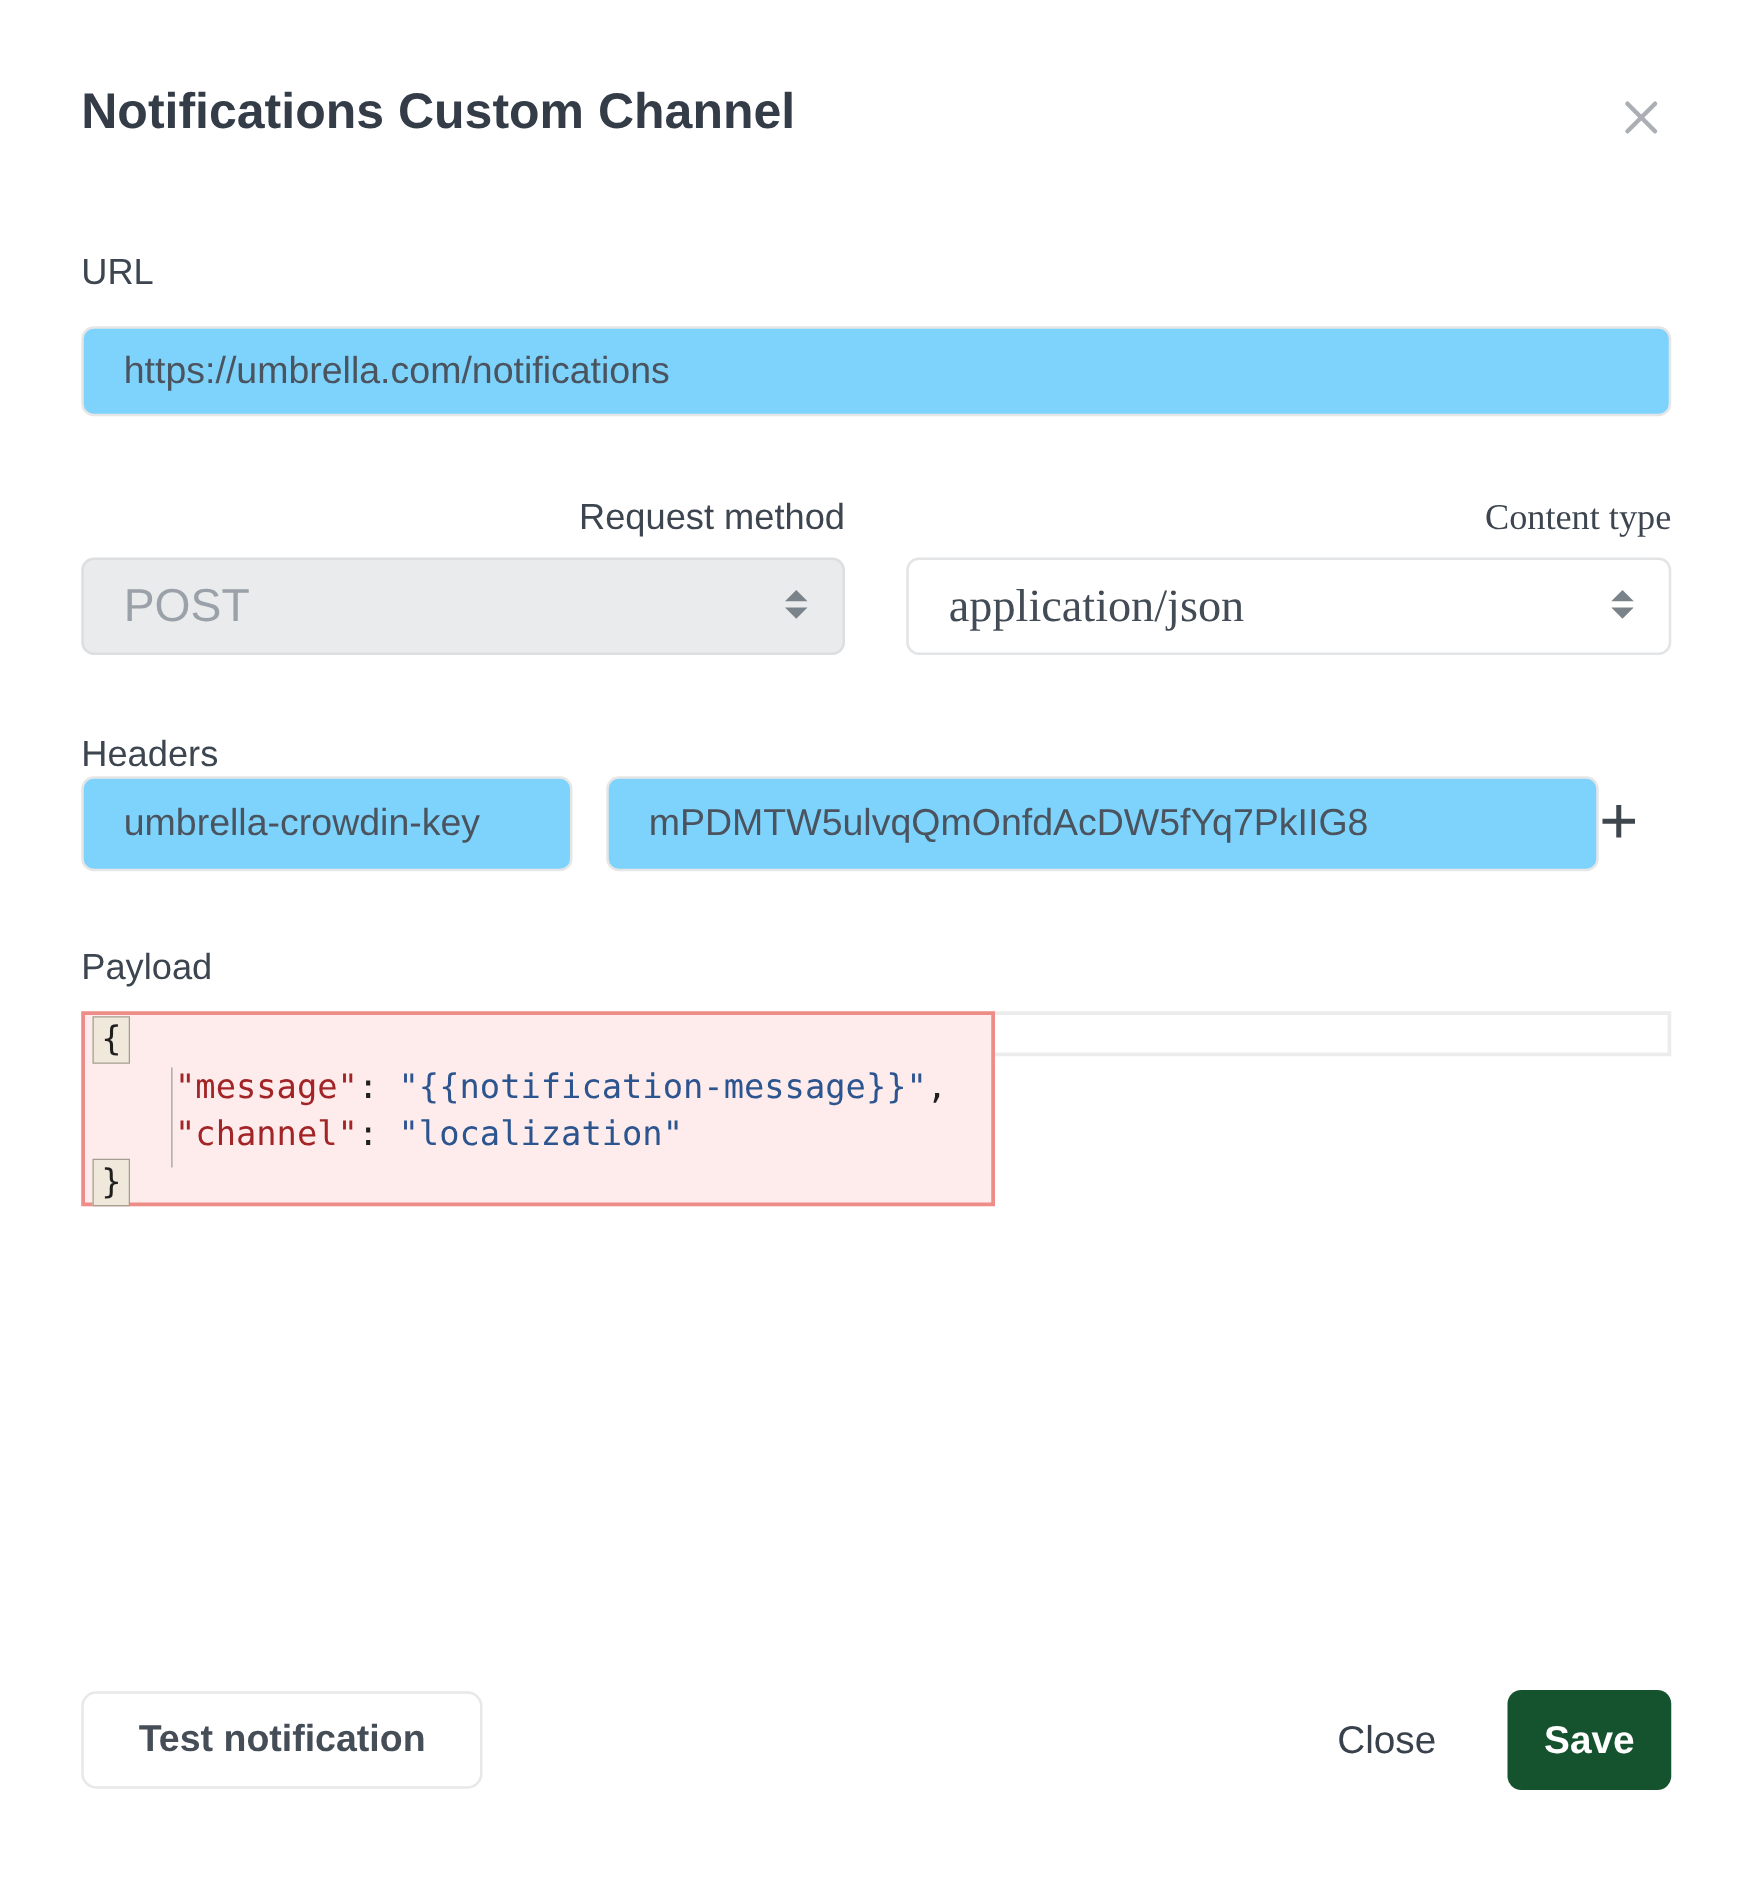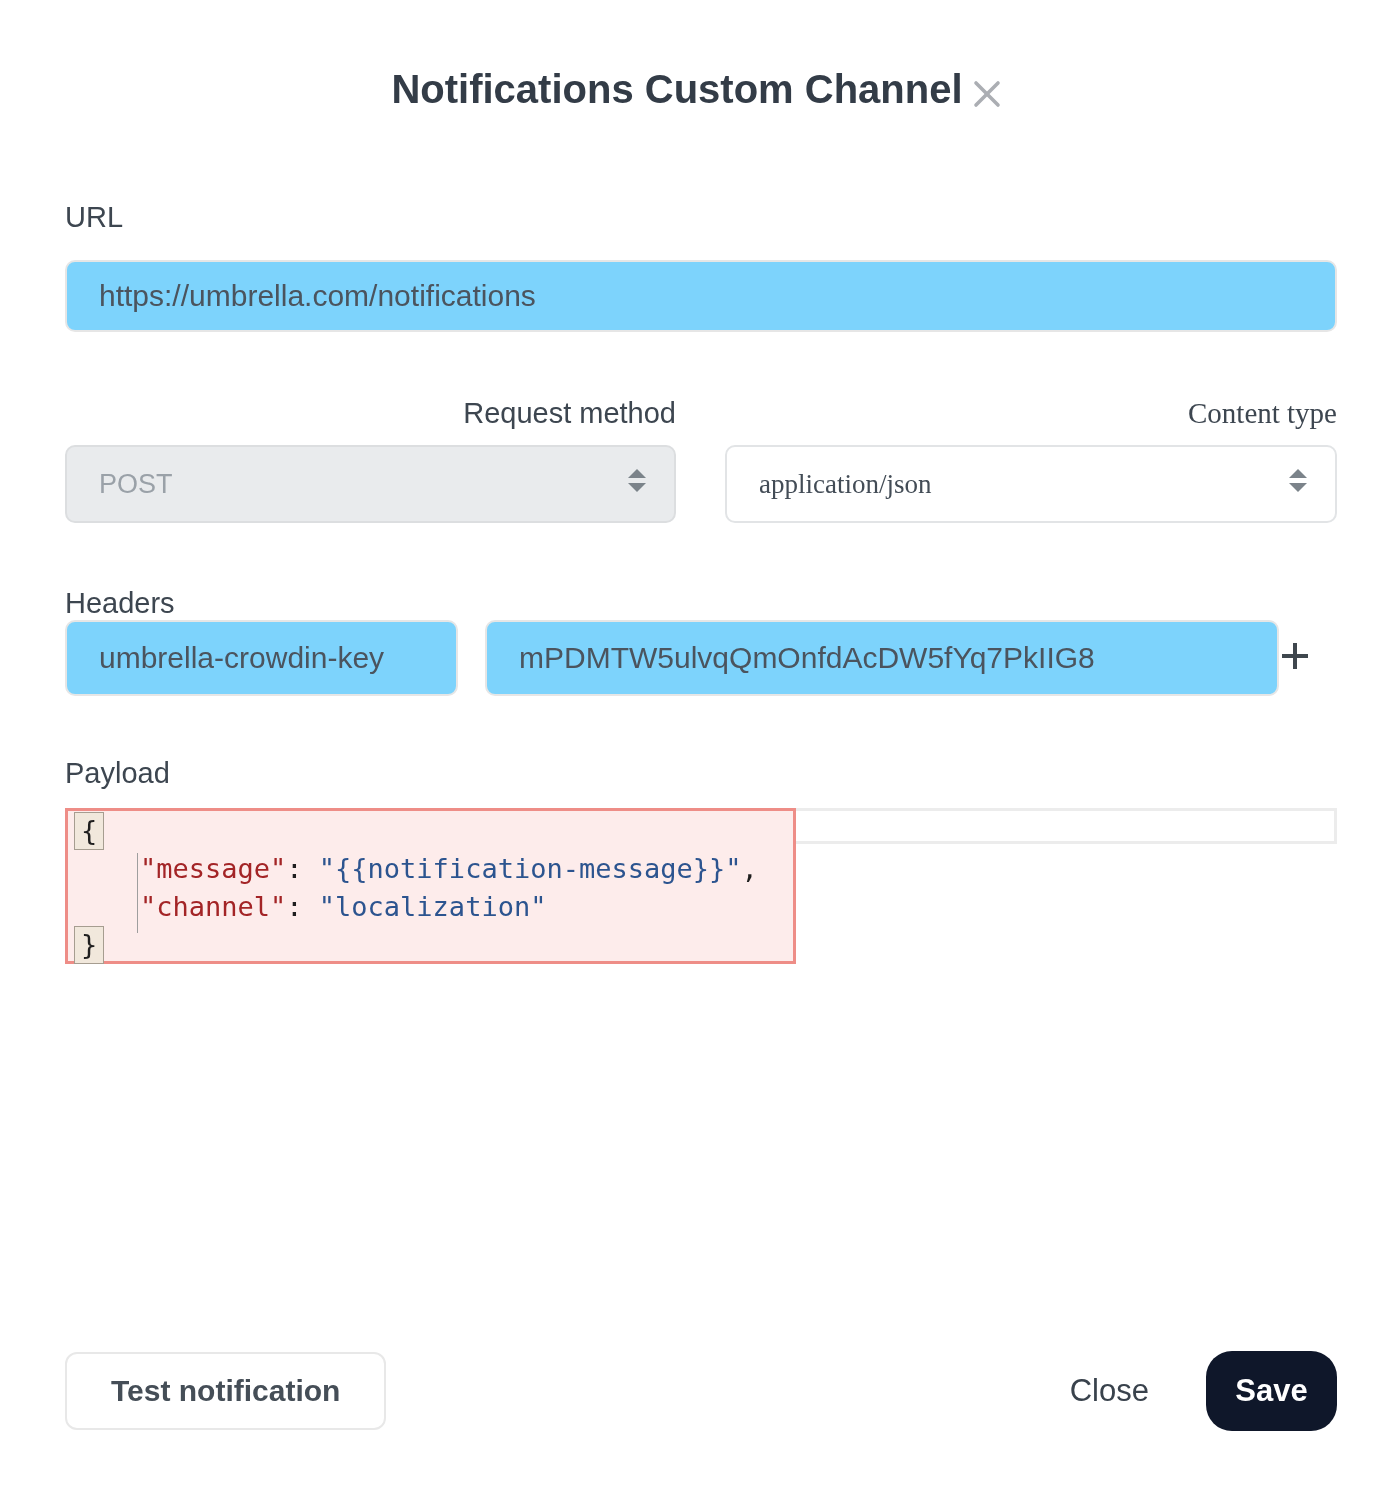--- a/index.html
+++ b/index.html
@@ -6,21 +6,21 @@
   body {
     width:1400px; height:1508px;
     background:#ffffff;
     font-family:"Liberation Sans", sans-serif;
     color:#39424c;
     overflow:hidden;
   }
   .container { padding:0 63px 0 65px; box-sizing:border-box; }
 
   
-  .header { display:flex; justify-content:center; align-items:flex-start; padding-top:64px; }
+  .header { display:flex; justify-content:space-between; align-items:flex-start; padding-top:64px; }
   .title { font-size:40px; line-height:50px; font-weight:700; color:#333c47; }
   .close-btn { margin-top:6px; cursor:pointer; padding:4px; }
 
   
   .field-label { font-size:29px; line-height:34px; color:#3d4650; font-weight:400; }
   .m-url-label { margin-top:78px; margin-bottom:26px; }
   .m-row2 { margin-top:64px;text-align:right; }
   .m-row2 .field-label { margin-bottom:15px; }
   .m-headers-label { margin-top:63px; }
   .m-payload-label { margin-top:60px; margin-bottom:18px; }
@@ -34,21 +34,21 @@
   }
 
   .two-col { display:flex; justify-content:space-between; }
   .col { width:611px; }
 
   .select {
     height:78px; box-sizing:border-box;
     border:2px solid #e2e4e6; border-radius:10px;
     display:flex; align-items:center; justify-content:space-between;
     padding:0 26px 0 32px;
-    font-size:27px; color:#434c56; background:#fff; cursor:pointer;
+    font-size:37px; color:#434c56; background:#fff; cursor:pointer;
   }
   .select.disabled { background:#e9ebed; border-color:#dcdee0; color:#9aa1a8; cursor:default; }
 
   .headers-row { display:flex; align-items:center; }
   .header-key-w { width:397px; margin-right:27px; }
   .header-value-w { width:802px; }
   .add-btn { margin-left:auto; margin-right:26px; cursor:pointer; display:flex; align-items:center; }
 
   
   .payload-editor { position:relative; height:158px; }
@@ -78,22 +78,22 @@
   .footer { display:flex; align-items:center; margin-top:385px; }
   .test-btn {
     height:78px; padding:0 44px; box-sizing:border-box;
     border:2px solid #e8e8e8; border-radius:12px; background:#fff;
     font-family:"Liberation Sans", sans-serif;
     font-size:30px; font-weight:700; color:#454e57; cursor:pointer;
   }
   .footer-right { margin-left:auto; display:flex; align-items:center; }
   .close-label { font-size:31px; color:#39424c; cursor:pointer; margin-right:57px; }
   .save-btn {
-    height:80px; width:131px; border:none; border-radius:26px;
-    background:#0f172a; color:#ffffff;
+    height:80px; width:131px; border:none; border-radius:11px;
+    background:#14532d; color:#ffffff;
     font-family:"Liberation Sans", sans-serif;
     font-size:31px; font-weight:700; cursor:pointer;
   }
 </style>
 </head>
 <body>
 
 <div class="container">
 
   

